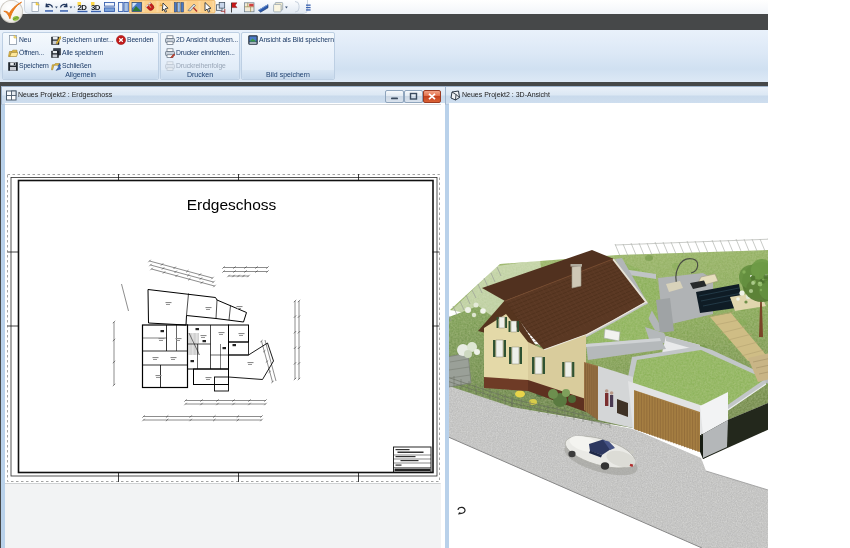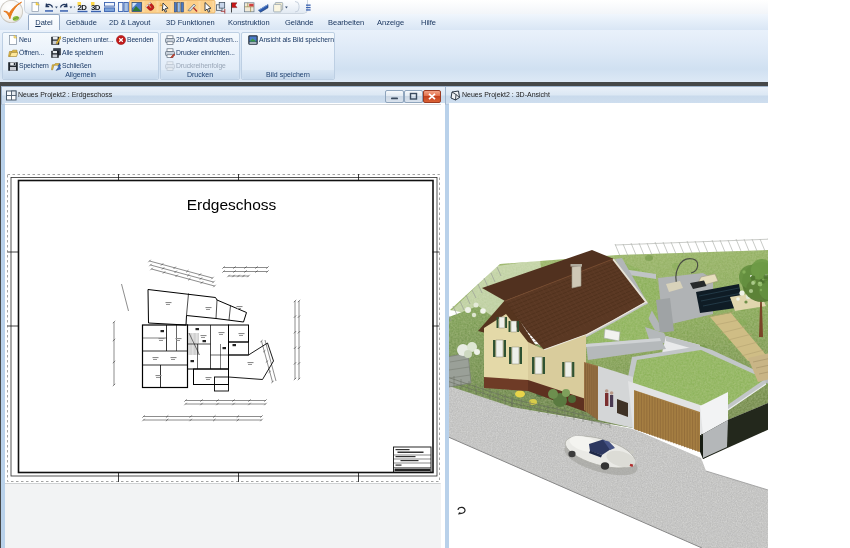--- a/index.html
+++ b/index.html
@@ -121,31 +121,20 @@
         <rect x="0.6" y="2.4" width="7.5" height="7.5" rx="0.8" fill="#faf6e2" stroke="#8899aa" stroke-width="0.7"></rect>
       </g>
       <path d="M285 6.5 l2.8 0 l-1.4 2 z" fill="#3a5070"></path>
       <path d="M295,1.5 a4 4 0 0 1 4 4 l0 2.5 a4 4 0 0 1 -4 4" fill="none" stroke="#c8d2de" stroke-width="1"></path>
       <g transform="translate(306,4.5)">
         <rect x="0" y="0" width="4.6" height="1.3" fill="#3a62b0"></rect>
         <rect x="0" y="2.4" width="4.6" height="1.3" fill="#3a62b0"></rect>
         <rect x="0" y="4.8" width="4.6" height="1.3" fill="#3a62b0"></rect>
       </g>
     </svg>
-  <div id="tabrow" class="abs">
-    <div id="tabactive"><span style="text-decoration:underline;">D</span>atei</div>
-    <div class="tab" style="left:66px;">Gebäude</div>
-    <div class="tab" style="left:109px;">2D &amp; Layout</div>
-    <div class="tab" style="left:166px;">3D Funktionen</div>
-    <div class="tab" style="left:228px;">Konstruktion</div>
-    <div class="tab" style="left:285px;">Gelände</div>
-    <div class="tab" style="left:328px;">Bearbeiten</div>
-    <div class="tab" style="left:377px;">Anzeige</div>
-    <div class="tab" style="left:421px;">Hilfe</div>
-  </div>
   <svg id="logo" class="abs" style="left:0;top:0" width="30" height="30" viewBox="0 0 30 30">
       <defs>
         <radialGradient id="lgrad" cx="0.38" cy="0.3" r="0.95">
           <stop offset="0" stop-color="#ffffff"></stop>
           <stop offset="0.62" stop-color="#f4f2ee"></stop>
           <stop offset="0.88" stop-color="#dcd8d0"></stop>
           <stop offset="1" stop-color="#c2beb6"></stop>
         </radialGradient>
       </defs>
       <circle cx="11.5" cy="11.5" r="11.5" fill="#cac6be"></circle>

